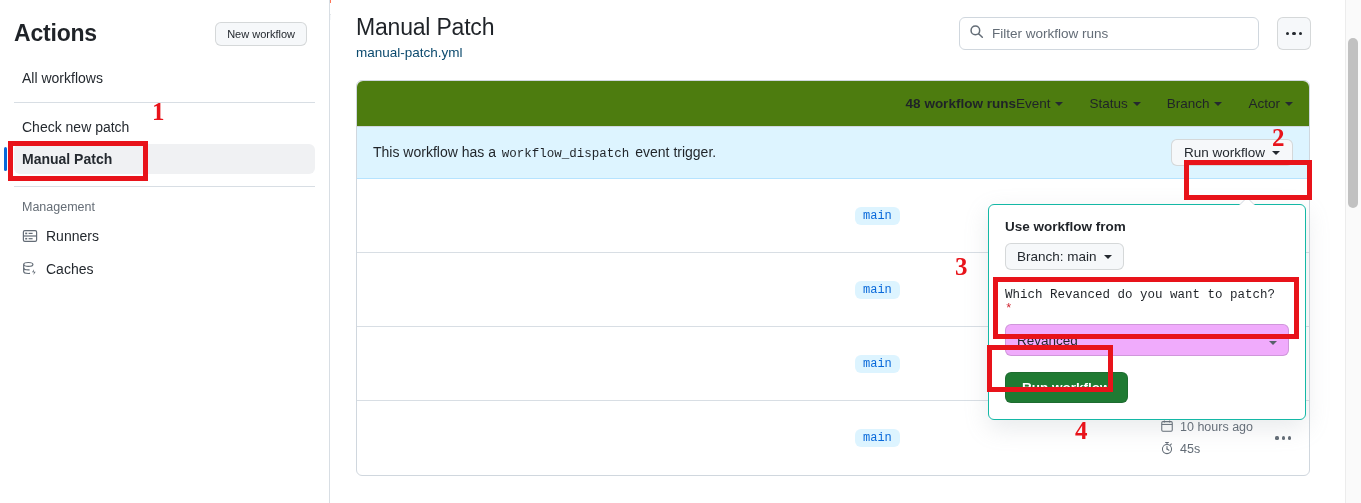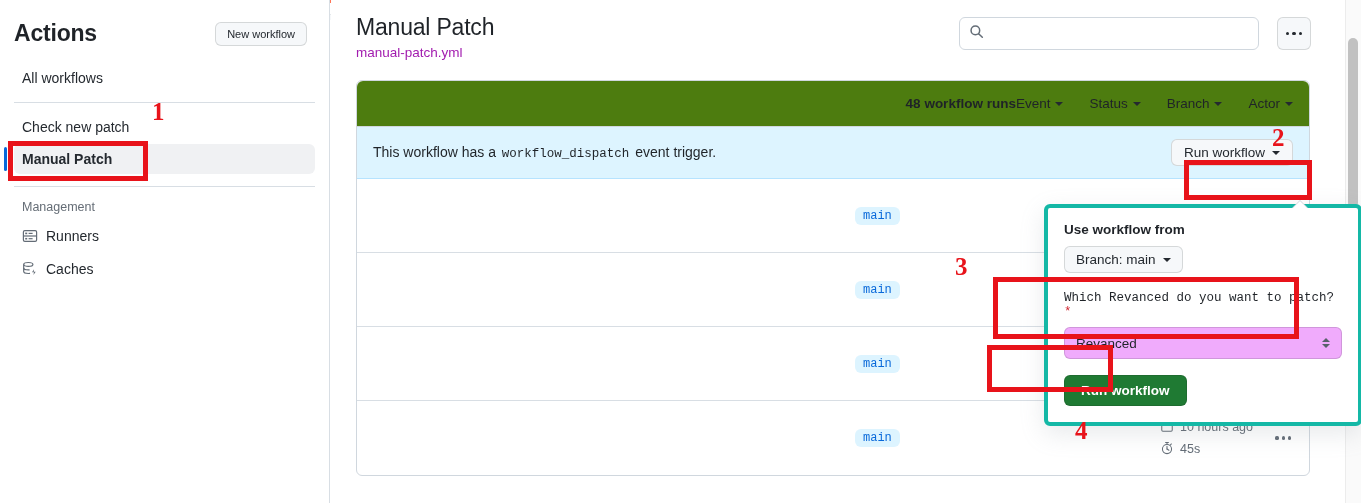--- a/index.html
+++ b/index.html
@@ -56,21 +56,21 @@
   .sb-icon { width:16px; height:16px; display:inline-block; flex:0 0 16px; color:#636c76; }
   .sb-icon svg { display:block; width:16px; height:16px; }
 
   
   .main {
     position:absolute; left:331px; top:0; right:26px; height:503px;
     background:#fff; overflow:hidden;
   }
   .main-head { padding:14px 25px 0 25px; position:relative; }
   .page-title { font-size:23px; font-weight:400; color:#1f2328; letter-spacing:-0.2px; }
-  .page-sub { font-size:13.5px; color:#a21caf; margin-top:4px; cursor:pointer; }
+  .page-sub { font-size:13.5px; color:#0c4a6e; margin-top:4px; cursor:pointer; }
 
   .search-wrap {
     position:absolute; right:76px; top:17px; width:300px; height:33px;
     border:1px solid #d0d7de; border-radius:6px; background:#fff;
     display:flex; align-items:center; padding:0 9px; gap:8px;
   }
   .search-wrap svg { width:15px; height:15px; color:#636c76; flex:0 0 15px; }
   .search-input {
     border:none; outline:none; font-size:13.5px; color:#1f2328;
     background:transparent; width:100%; font-family:inherit;
@@ -140,22 +140,22 @@
   }
   .meta-line { display:flex; align-items:center; gap:6px; white-space:nowrap; }
   .meta-line svg { width:14px; height:14px; flex:0 0 14px; color:#636c76; }
   .row-kebab {
     position:absolute; right:18px; display:flex; gap:3px; cursor:pointer;
   }
   .row-kebab i { width:3.2px; height:3.2px; border-radius:50%; background:#636c76; display:block; }
 
   
   .wf-panel {
-    position:absolute; left:1044px; top:204px; width:318px;
-    background:#fff; border:4px solid #14b8a6; border-radius:6px;
+    position:absolute; left:988px; top:204px; width:318px;
+    background:#fff; border:1px solid #14b8a6; border-radius:6px;
     box-shadow:0 8px 24px rgba(140,149,159,0.2); z-index:40;
   }
   .wf-panel::before {
     content:""; position:absolute; top:-8px; right:50px;
     width:0;height:0; border-left:8px solid transparent; border-right:8px solid transparent;
     border-bottom:8px solid #d0d7de;
   }
   .wf-panel::after {
     content:""; position:absolute; top:-7px; right:51px;
     width:0;height:0; border-left:7px solid transparent; border-right:7px solid transparent;
@@ -271,20 +271,21 @@
       <div class="page-title">Manual Patch</div>
       <div class="page-sub">manual-patch.yml</div>
 
       <div class="search-wrap">
         <span>
           <svg viewBox="0 0 16 16" fill="none" stroke="currentColor" stroke-width="1.6">
             <circle cx="6.8" cy="6.8" r="4.6"></circle>
             <line x1="10.3" y1="10.3" x2="14.2" y2="14.2" stroke-linecap="round"></line>
           </svg>
         </span>
+        <input class="search-input" type="text" placeholder="Filter workflow runs" style="">
       </div>
 
       <div class="kebab-btn">
         <span class="dots">
             <i></i>
             <i></i>
             <i></i>
           </span>
       </div>
     </div>

